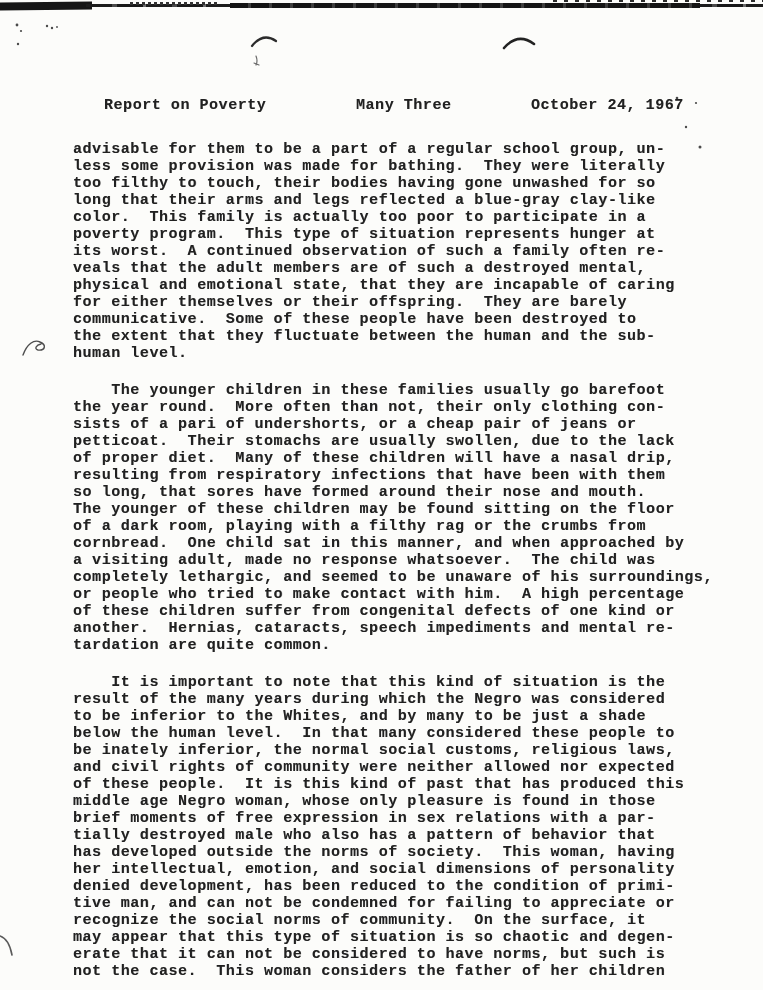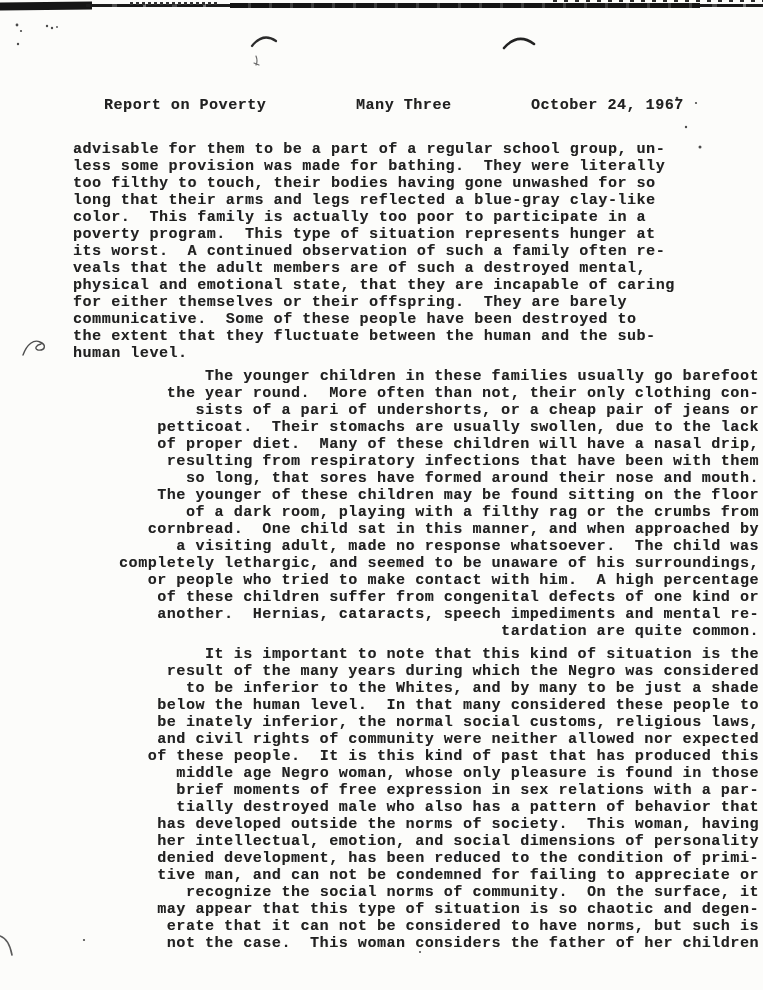--- a/index.html
+++ b/index.html
@@ -38,21 +38,21 @@
     background:repeating-linear-gradient(90deg,#2c2c2c 0 4px,transparent 4px 11px);
   }
   
   .doc-header span{position:absolute;top:97px;white-space:pre;}
   .hdr-title{left:76px;}
   .hdr-page{left:328px;}
   .hdr-date{left:503px;}
   
   .doc-body{position:absolute;left:73px;top:141px;width:686px;}
   .para{white-space:pre-wrap;line-height:17px;margin:0;}
-  .para + .para{margin-top:6px;text-align:right;}
+  .para + .para{margin-top:20px;}
   
   .artifact-layer{position:absolute;left:0;top:0;width:763px;height:990px;pointer-events:none;}
 </style>
 </head>
 <body>
 
 <div class="page">
 
   <div class="scan-bar">
     <div class="bar-left"></div>

